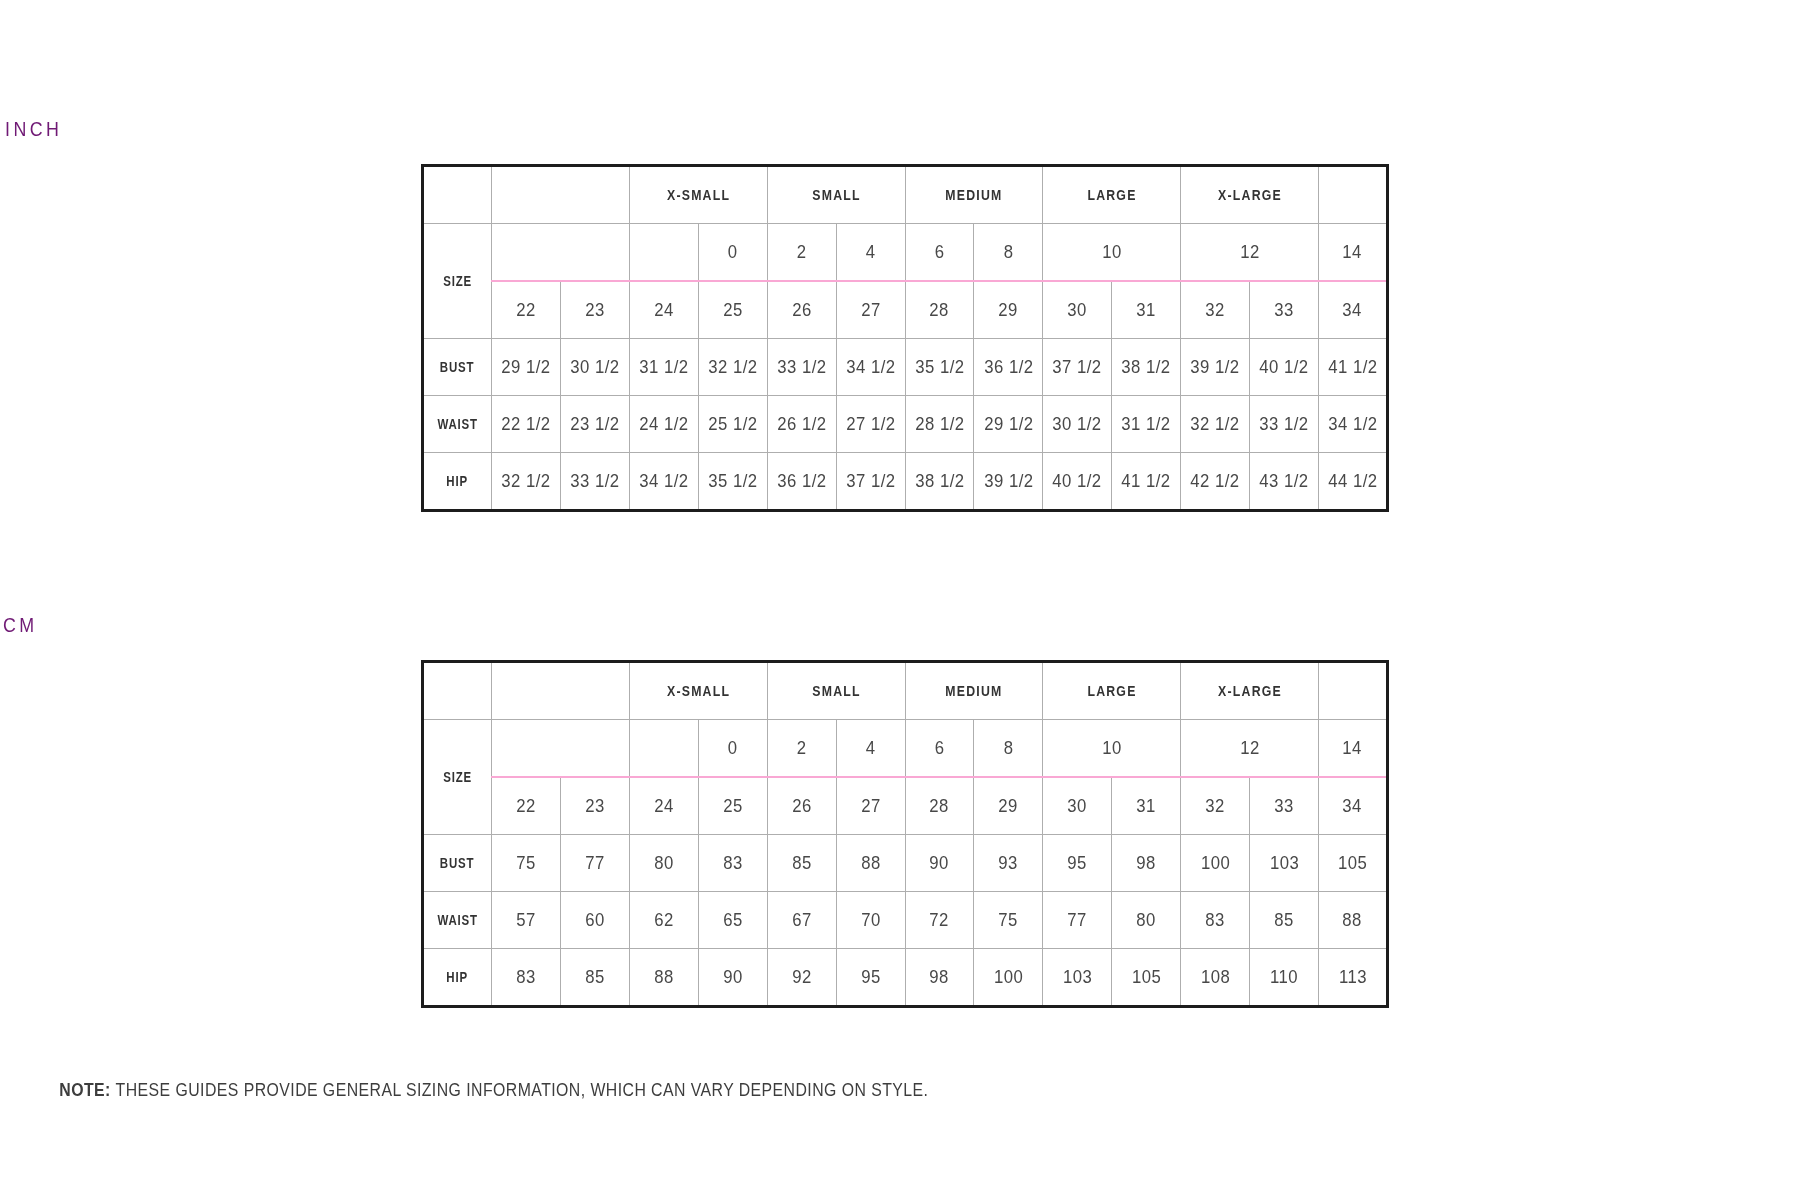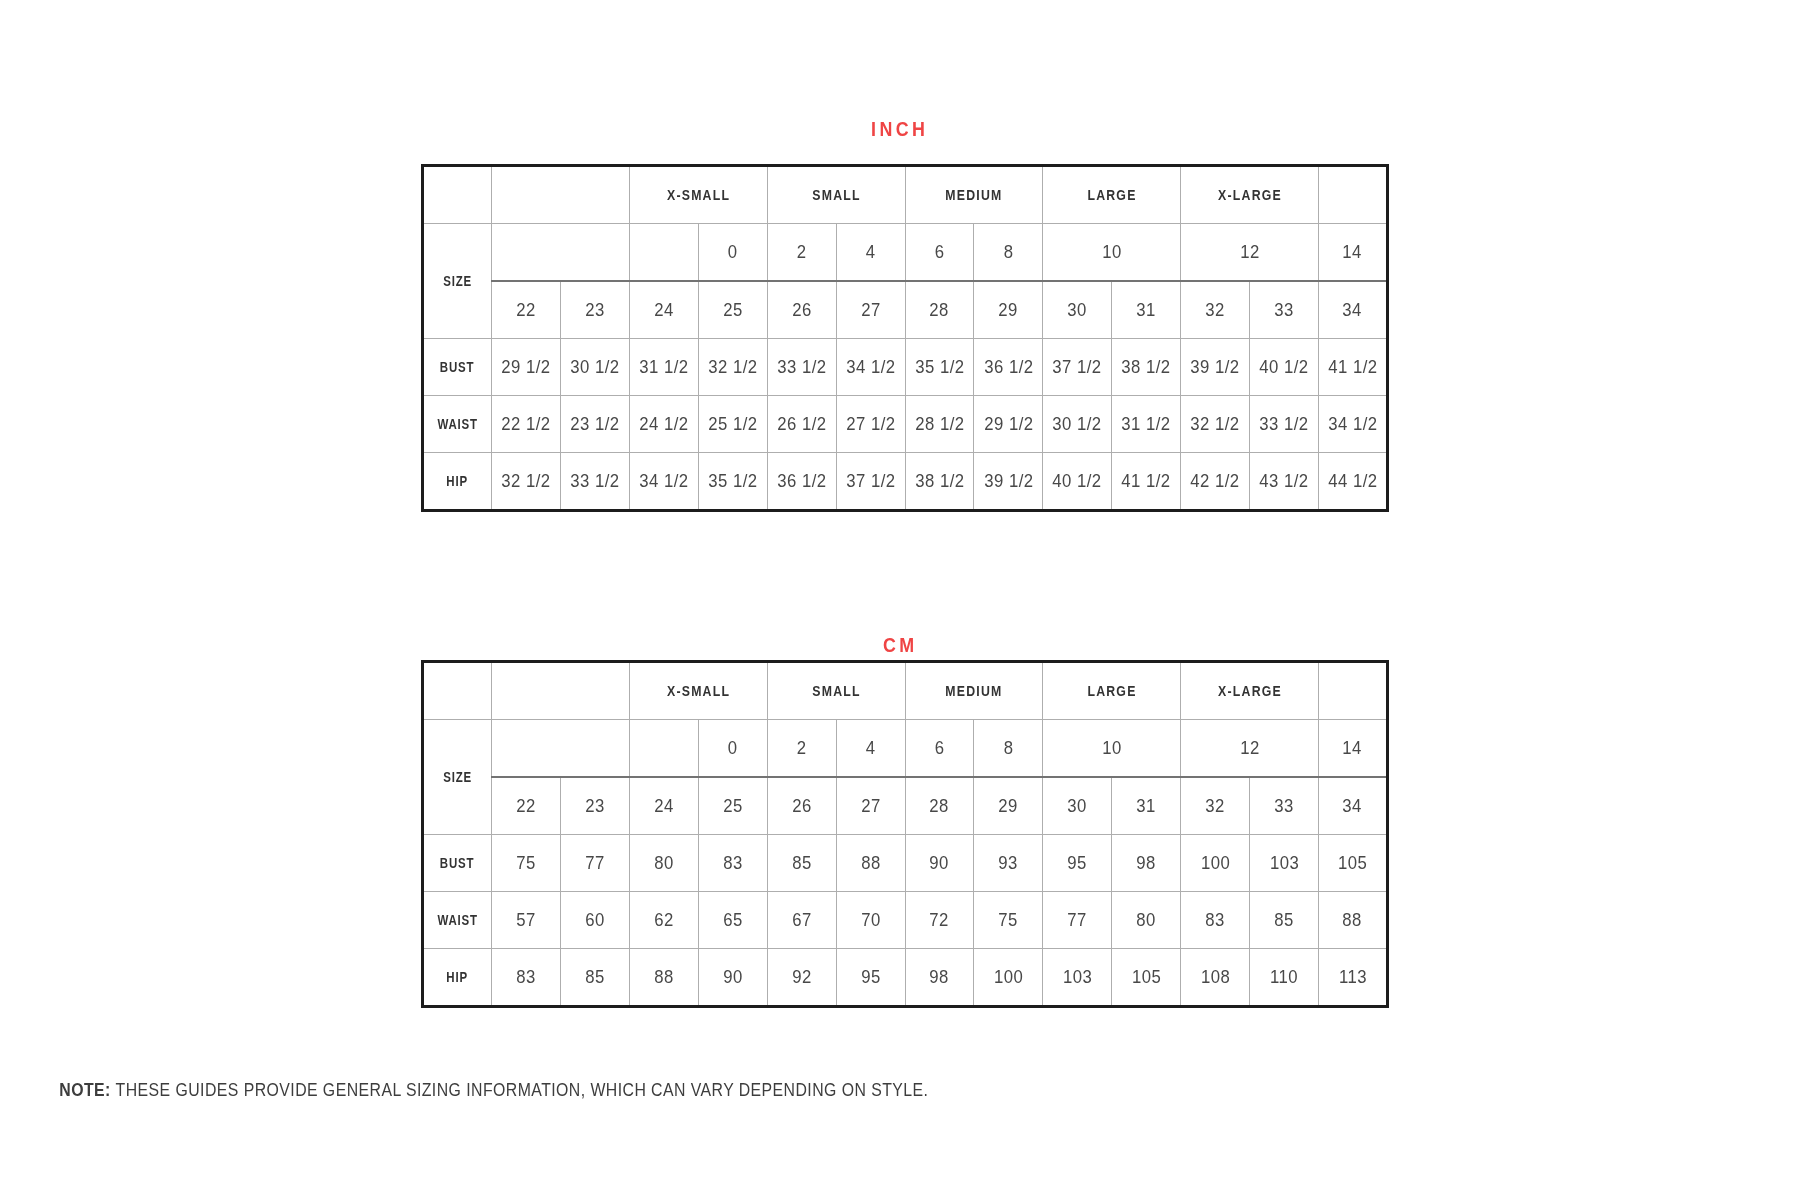--- a/index.html
+++ b/index.html
@@ -2,46 +2,46 @@
 <html><head>
 <meta charset="utf-8">
 <style>
   html,body { margin:0; padding:0; }
   body {
     width:1800px; height:1200px; background:#ffffff; position:relative;
     font-family:"Liberation Sans", sans-serif;
     -webkit-font-smoothing:antialiased;
   }
   .page-title {
-    position:absolute; left:0; width:100%; text-align:center;
-    color:#ef4444; font-weight:bold; font-size:21px; line-height:26px;
+    position:absolute; left:0; width:100%; 
+    color:#701a75; font-weight:normal; font-size:21px; line-height:26px;
   }
   #inch-title { top:116px; }
-  #cm-title   { top:632px; }
+  #cm-title   { top:612px; }
   .cond {
     display:inline-block; transform:scaleX(0.82); transform-origin:50% 50%;
     white-space:nowrap;
   }
   .title-cond { letter-spacing:4px; transform:scaleX(0.85); display:inline-block; white-space:nowrap; }
 
   .size-table {
     position:absolute; left:421px; width:968px;
     border-collapse:collapse; table-layout:fixed; background:#ffffff;
     border:3px solid #1c1c1c;
     padding-left:36px;
   }
   #inch-table { top:164px; }
   #cm-table   { top:660px; }
 
   .size-table td {
     border:1px solid #aeaeae; height:56px; padding:0;
     text-align:center; vertical-align:middle; overflow:hidden;
   }
   .size-table col.col-label { width:69px; }
-  tr.row-nums td { border-top:2px solid #737373;margin-top:14px; }
+  tr.row-nums td { border-top:2px solid #f9a8d4;margin-top:14px; }
 
   .hdr {
     font-weight:bold; font-size:15px; letter-spacing:1.5px; color:#333333;
   }
   .rowhdr {
     font-weight:bold; font-size:14px; letter-spacing:1px; color:#333333;
   }
   .num {
     display:inline-block; transform:scaleX(0.88); transform-origin:50% 50%;
     font-size:19px; letter-spacing:0.5px; color:#484848; white-space:nowrap;

